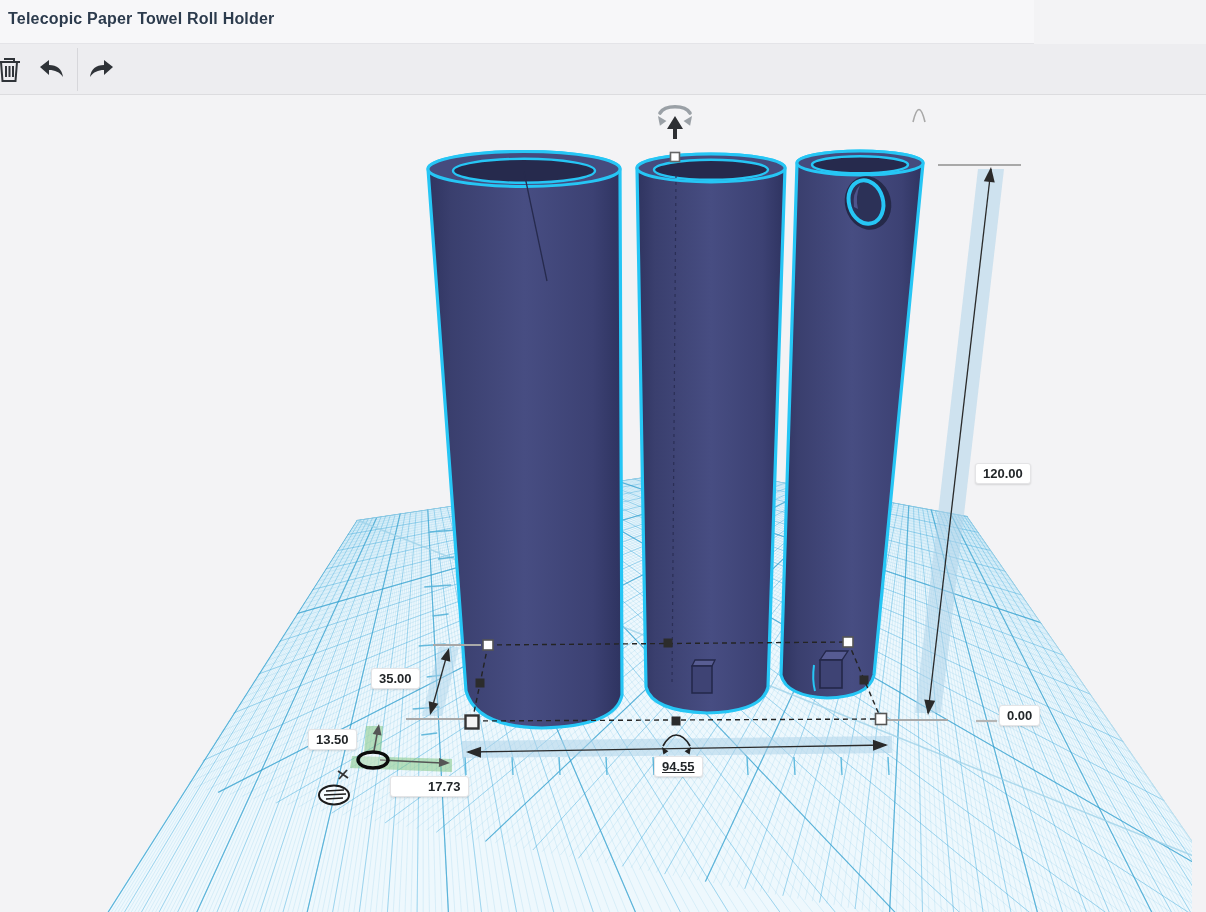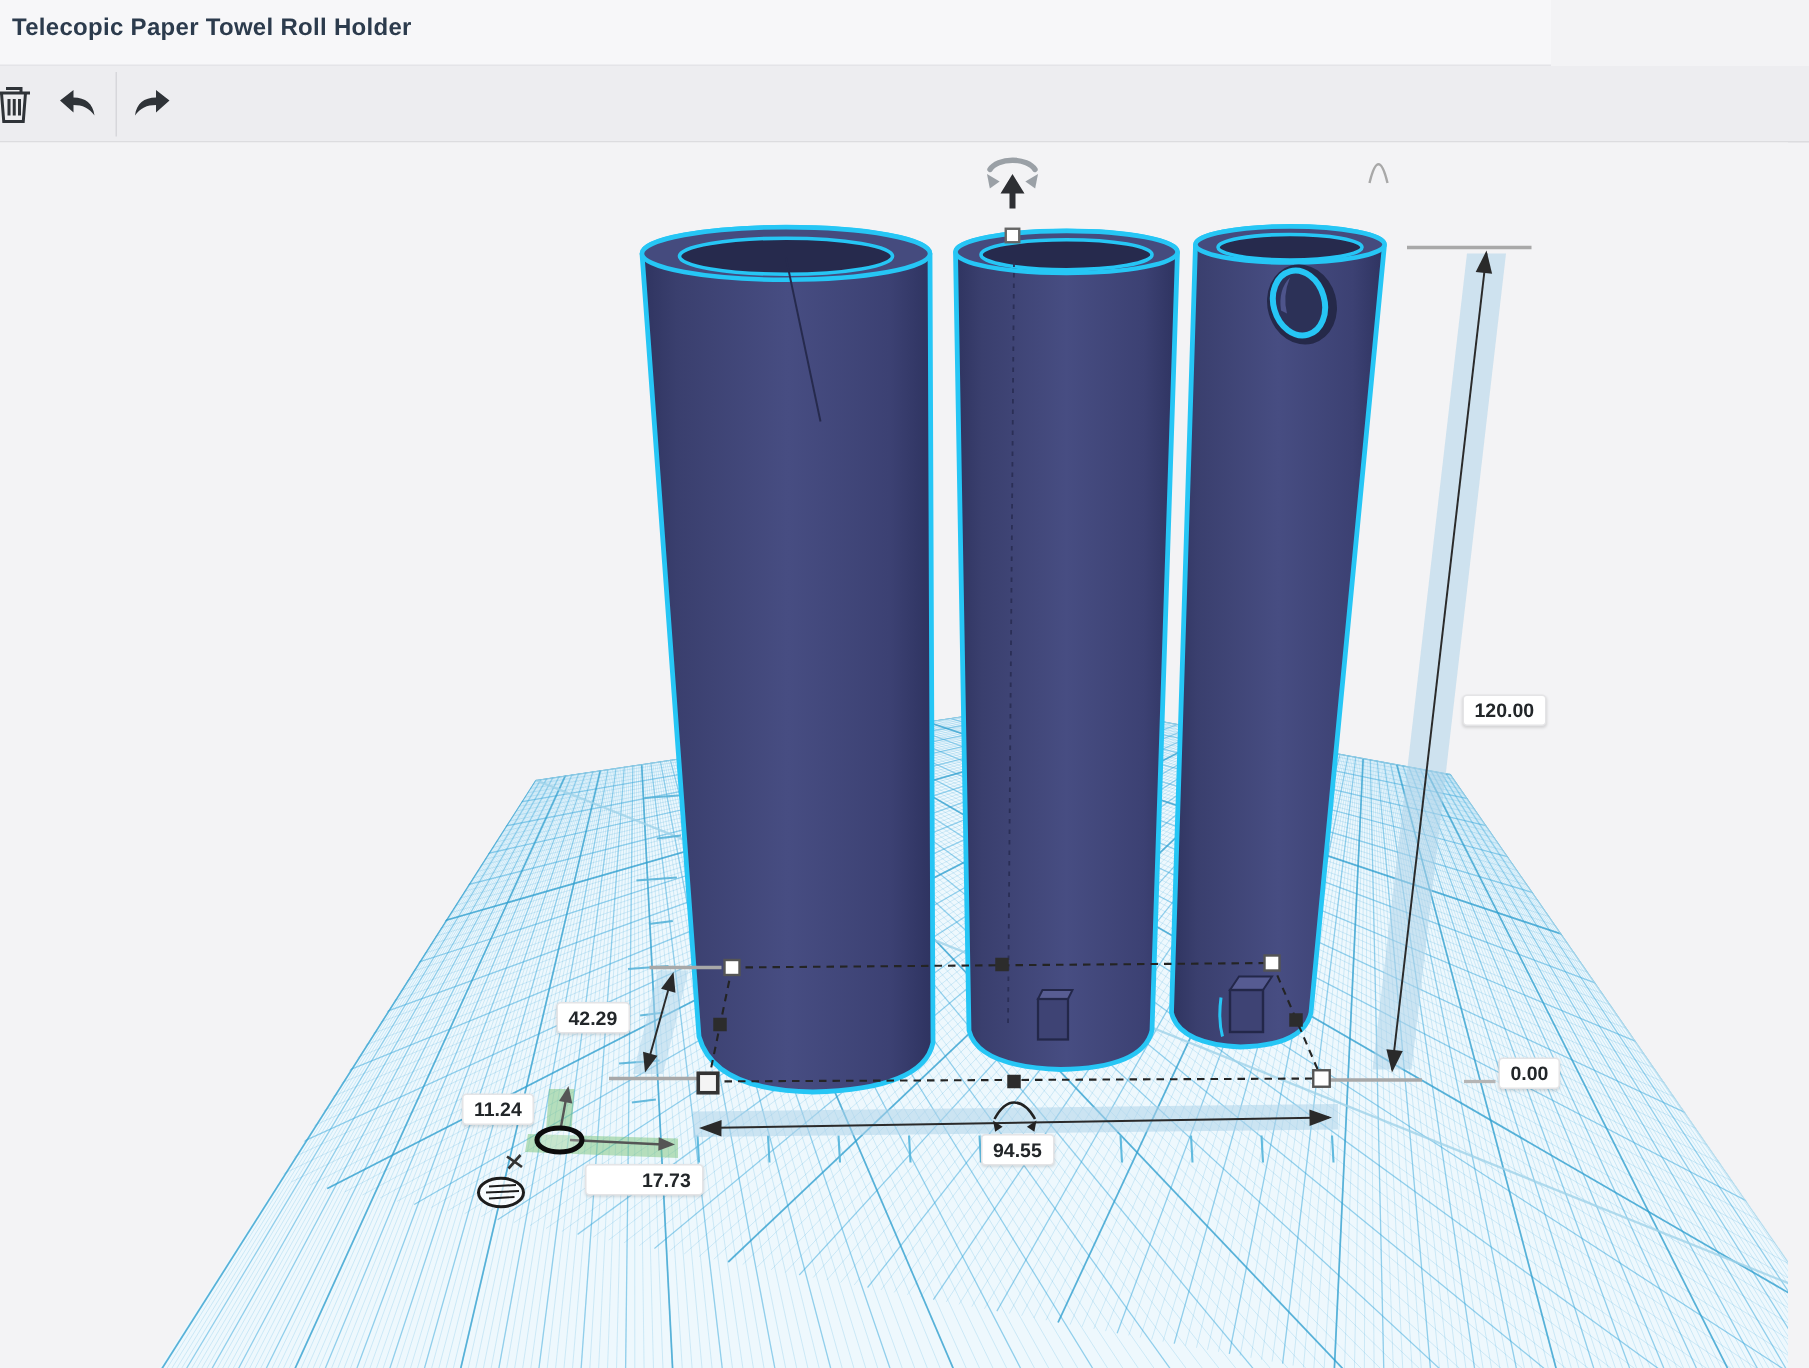--- a/index.html
+++ b/index.html
@@ -714,17 +714,17 @@
         <path d="M 660 18 A 16 9.5 0 0 1 690 18" fill="none" stroke="#9aa0a6" stroke-width="3.6" stroke-linecap="round"></path>
         <polygon points="658,21 666.4387961043153,26.078062653196742 659.8855797500034,30.66667414400511" fill="#9aa0a6"></polygon>
         <polygon points="692,21 690.1144202499966,30.66667414400511 683.5612038956847,26.078062653196742" fill="#9aa0a6"></polygon>
         <polygon points="675,21 667,34 673,34 673,44 677,44 677,34 683,34" fill="#2d2f33"></polygon>
         <path d="M 913 27 Q 919 2 925 27" fill="none" stroke="#a8a8a8" stroke-width="1.6"></path>
       </g>
   </svg>
 
   <div class="dim-label" style="left:975px; top:368px;">120.00</div>
   <div class="dim-label" style="left:999px; top:610px;text-align:center;">0.00</div>
-  <div class="dim-label" style="left:371px; top:573px;">42.29</div>
-  <div class="dim-label" style="left:308px; top:634px;">11.24</div>
+  <div class="dim-label" style="left:371px; top:573px;">35.00</div>
+  <div class="dim-label" style="left:308px; top:634px;">13.50</div>
   <div class="dim-label" style="left:390px; top:681px;padding-left:37px;">17.73</div>
-  <div class="dim-label" style="left:654px; top:661px;">94.55</div>
+  <div class="dim-label" style="left:654px; top:661px;text-decoration:underline;">94.55</div>
 </div>
 
 </body></html>

